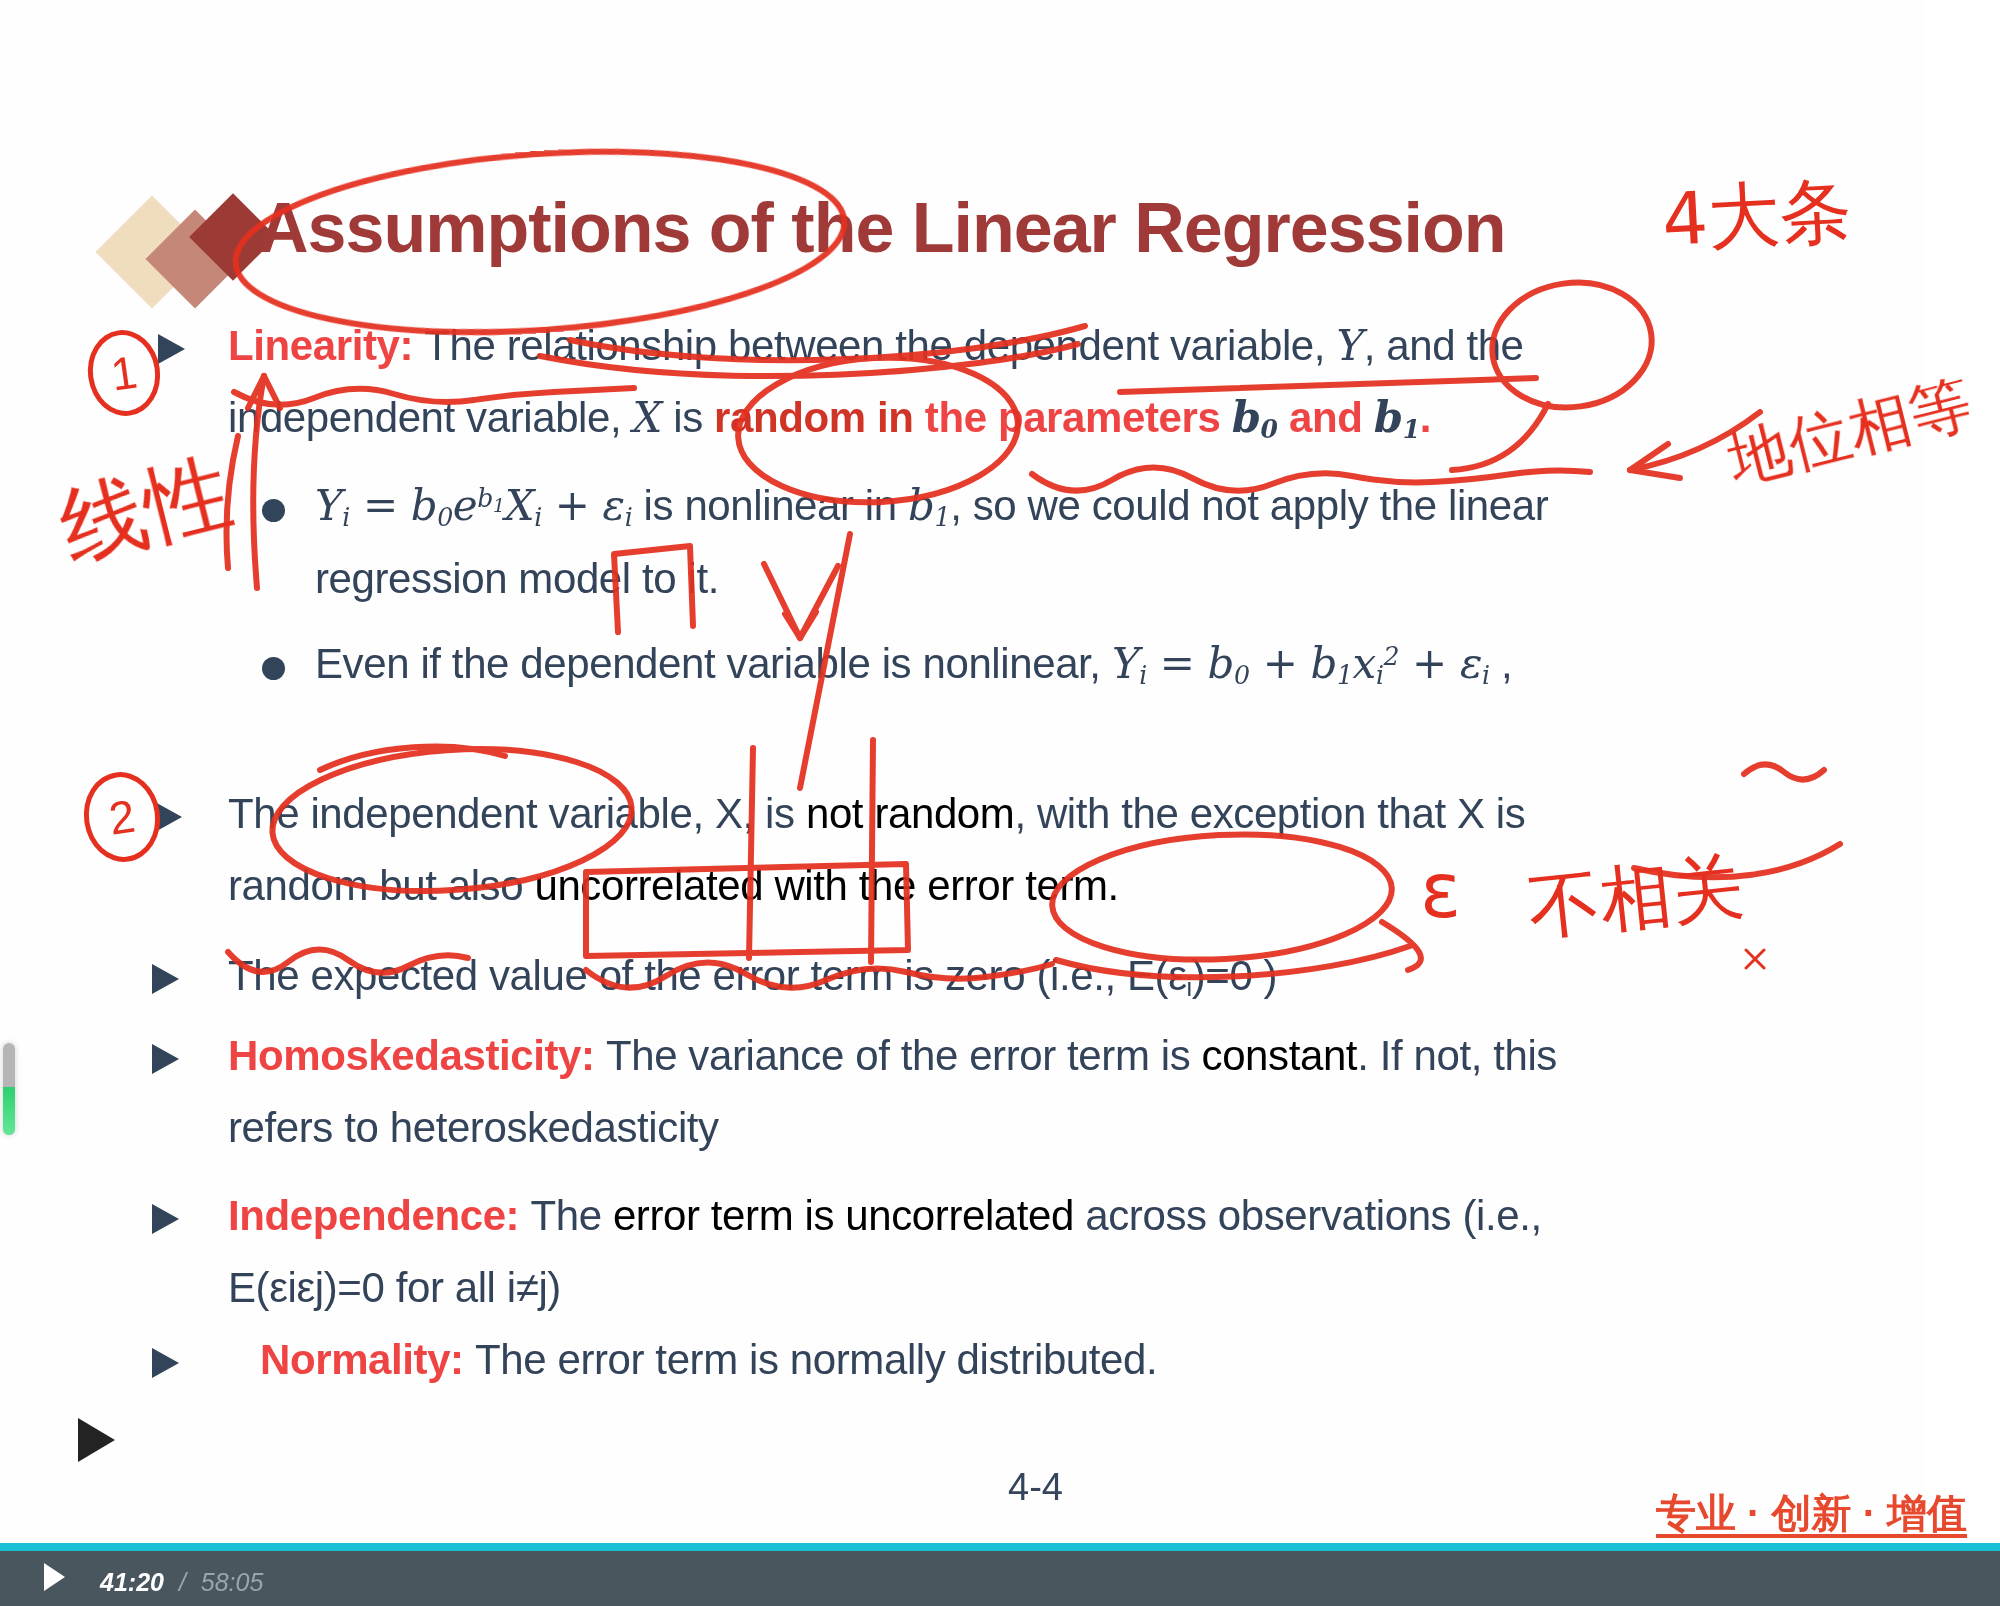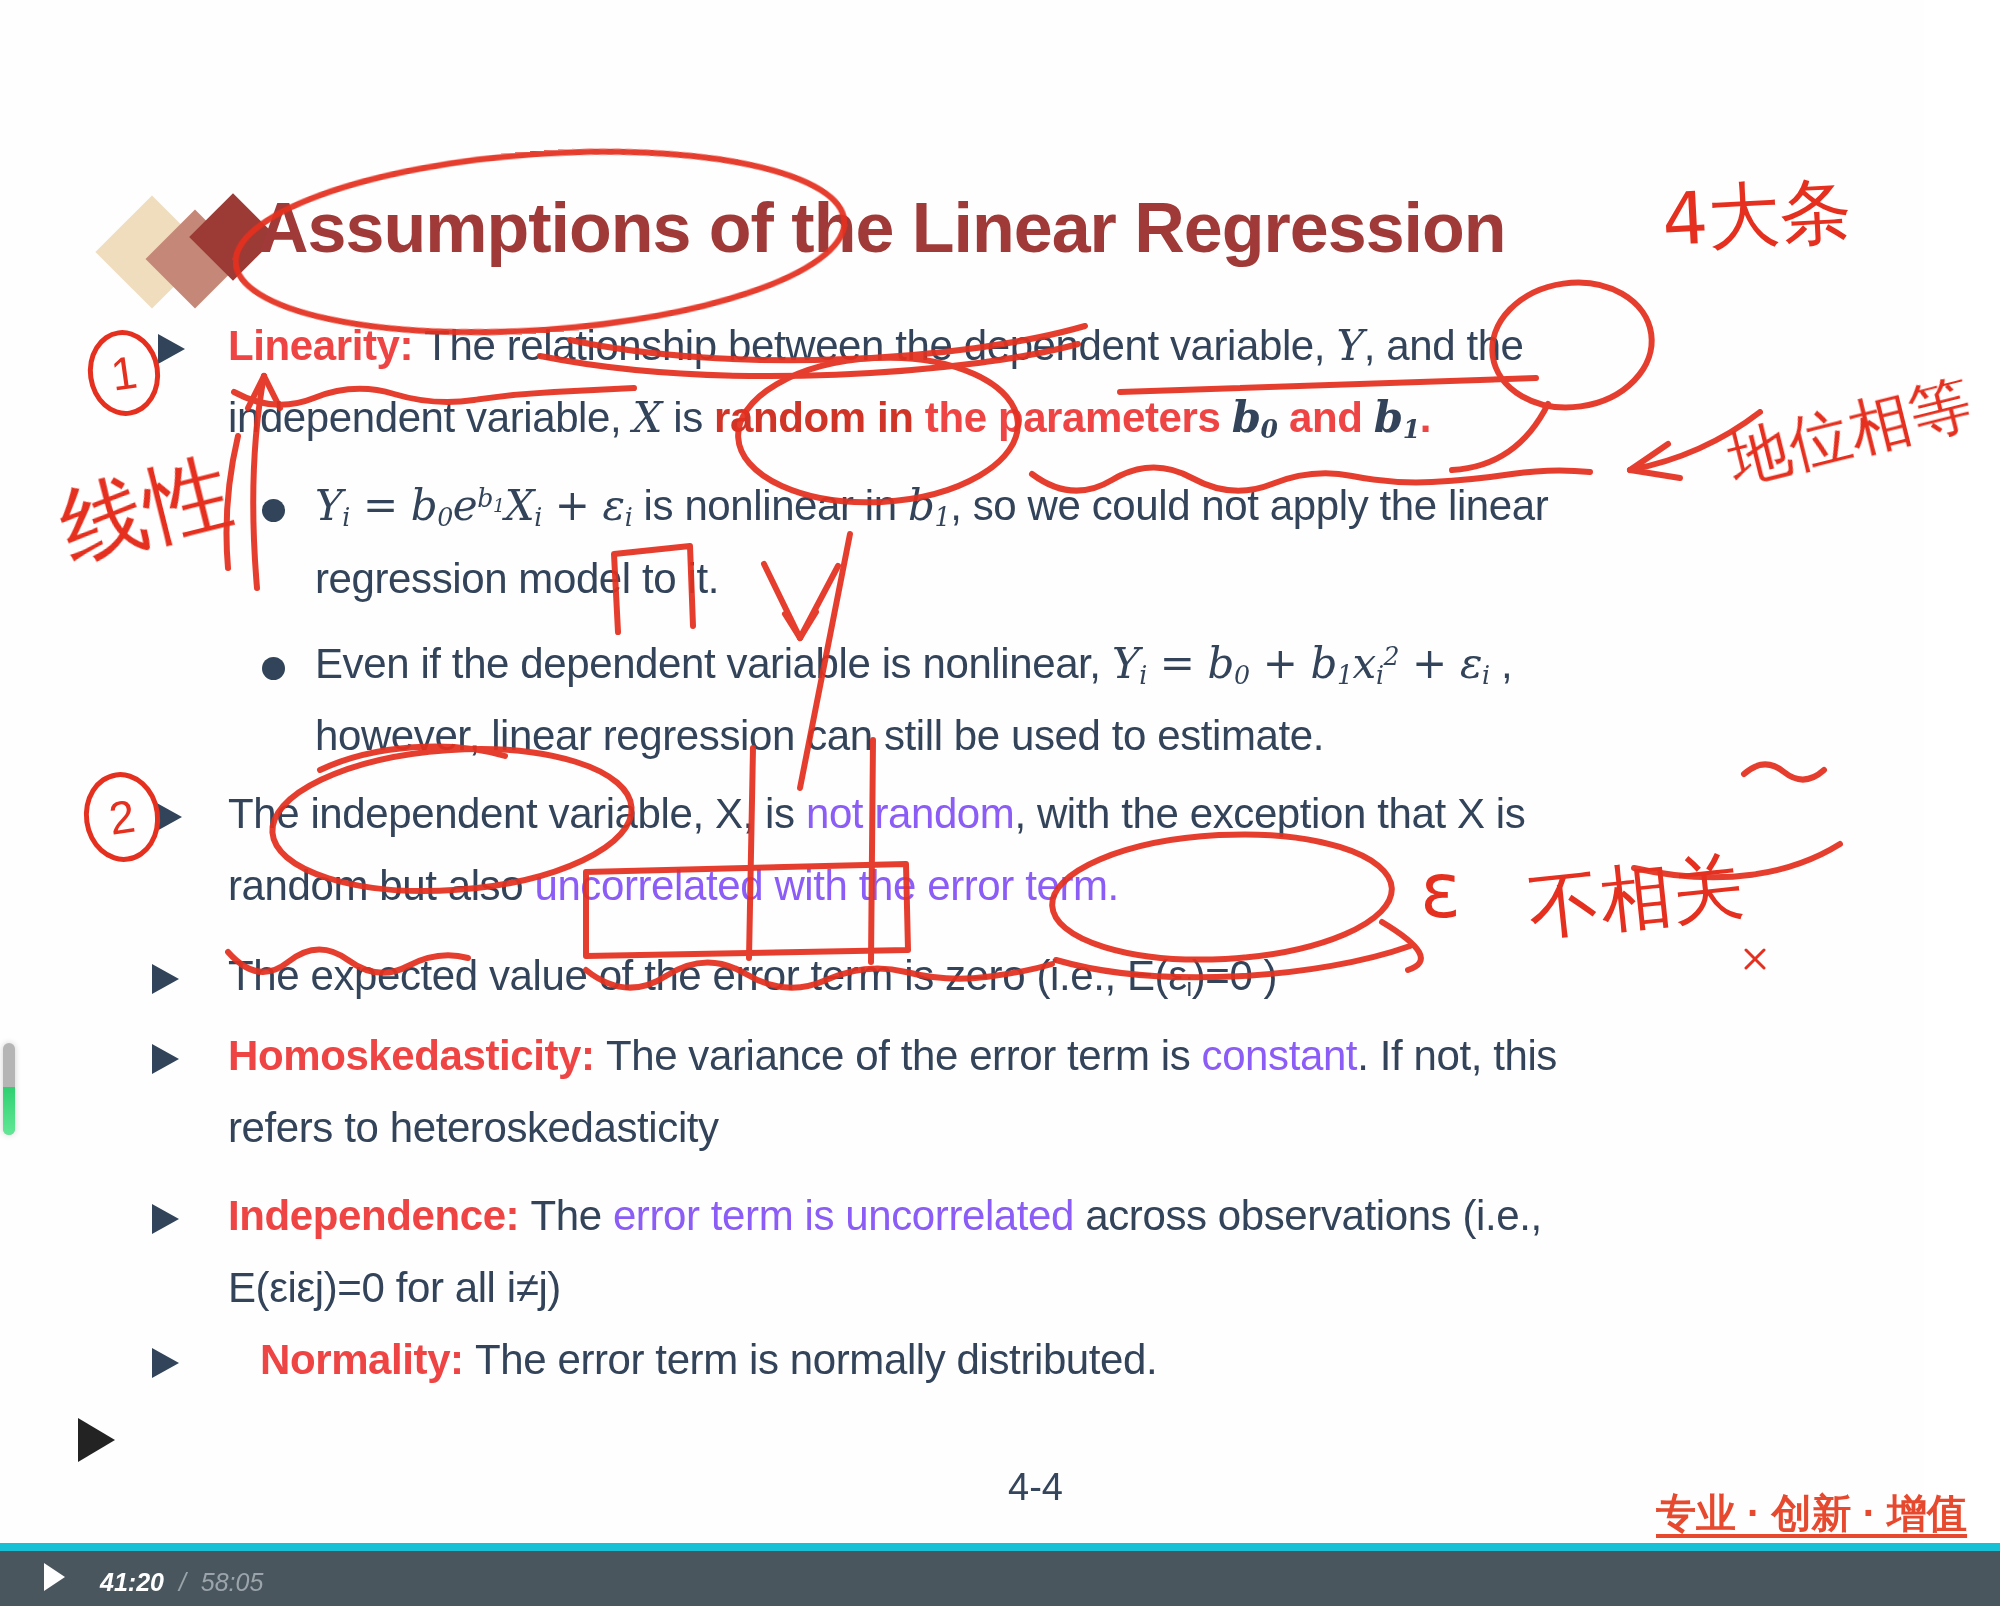--- a/index.html
+++ b/index.html
@@ -11,21 +11,21 @@
   .diamond{position:absolute;transform:rotate(45deg);}
   .d1{left:112px;top:212px;width:80px;height:80px;background:#efddbe;z-index:1;}
   .d2{left:160px;top:224px;width:70px;height:70px;background:#c58878;z-index:2;}
   .d3{left:202px;top:206px;width:62px;height:62px;background:#9c3b36;z-index:3;}
   .title{position:absolute;left:258px;top:188px;font-size:70px;font-weight:bold;
          color:#a03a38;letter-spacing:-1px;white-space:nowrap;z-index:4;}
 
   
   .ln{position:absolute;font-size:42px;line-height:1.15;color:#33445a;white-space:nowrap;letter-spacing:-0.4px;}
   .ln .b{font-weight:bold;color:#ef4444;}
-  .ln .r{color:#8b5cf6;}
+  .ln .r{color:#000000;}
   .ln .rb{color:#d03426;font-weight:bold;}
   .ln .m{font-family:"DejaVu Serif",serif;font-style:italic;}
   .ln .mb{font-family:"DejaVu Serif",serif;font-style:italic;font-weight:bold;}
   .ln .sub{font-size:0.6em;vertical-align:-0.22em;}
   .ln .sup{font-size:0.6em;vertical-align:0.5em;}
   .ln .supsub{font-size:0.45em;vertical-align:0.4em;}
   .ln .u{text-decoration-thickness:3.5px;text-underline-offset:9px;}
 
   #l0{left:228px;top:322px;}  #l1{left:228px;top:394px;}
   #l2{left:315px;top:482px;}  #l3{left:315px;top:555px;}
@@ -101,21 +101,20 @@
     <span class="arrowb ab4"></span>
     <span class="arrowb ab5"></span>
     <span class="dotb db0"></span>
     <span class="dotb db1"></span>
 
     <div class="ln" id="l0"><span class="b">Linearity: </span><span>The relationship between the dependent variable, </span><span class="m">Y</span><span>, and the</span></div>
     <div class="ln" id="l1"><span>independent variable, </span><span class="m">X</span><span> is </span><span class="rb">random in</span><span class="b"> </span><span class="b">the parameters </span><span class="mb">b</span><span class="mb sub">0</span><span class="b"> and </span><span class="mb">b</span><span class="mb sub">1</span><span class="b">.</span></div>
     <div class="ln" id="l2"><span class="m">Y</span><span class="m sub">i</span><span class="m"> = </span><span class="m">b</span><span class="m sub">0</span><span class="m">e</span><span class="m sup">b</span><span class="m supsub">1</span><span class="m">X</span><span class="m sub">i</span><span class="m"> + </span><span class="m">ε</span><span class="m sub">i</span><span> is nonlinear in </span><span class="m">b</span><span class="m sub">1</span><span>, so we could not apply the linear</span></div>
     <div class="ln" id="l3"><span>regression model to it.</span></div>
     <div class="ln" id="l4"><span>Even if the dependent variable is nonlinear, </span><span class="m">Y</span><span class="m sub">i</span><span class="m"> = </span><span class="m">b</span><span class="m sub">0</span><span class="m"> + </span><span class="m">b</span><span class="m sub">1</span><span class="m">x</span><span class="m sub">i</span><span class="m sup">2</span><span class="m"> + </span><span class="m">ε</span><span class="m sub">i</span><span> ,</span></div>
-    <div class="ln" id="l5"><span>however, linear regression can still be used to estimate.</span></div>
     <div class="ln" id="l6"><span class="u">The independent variable, X, is </span><span class="r u">not random</span><span>, with the exception that X is</span></div>
     <div class="ln" id="l7"><span>random but also </span><span class="r">uncorrelated with the error term.</span></div>
     <div class="ln" id="l8"><span>The expected value of the error term is zero (i.e., E(ε</span><span class="sub">i</span><span>)=0 )</span></div>
     <div class="ln" id="l10"><span>refers to heteroskedasticity</span></div>
     <div class="ln" id="l9"><span class="b">Homoskedasticity: </span><span>The variance of the error term is </span><span class="r">constant</span><span>. If not, this</span></div>
     <div class="ln" id="l11"><span class="b">Independence: </span><span>The </span><span class="r">error term is uncorrelated</span><span> across observations  (i.e.,</span></div>
     <div class="ln" id="l12"><span>E(εiεj)=0 for all i≠j)</span></div>
     <div class="ln" id="l13"><span class="b">Normality: </span><span>The error term is normally distributed.</span></div>
 
     <div class="cnum c1">1</div>

